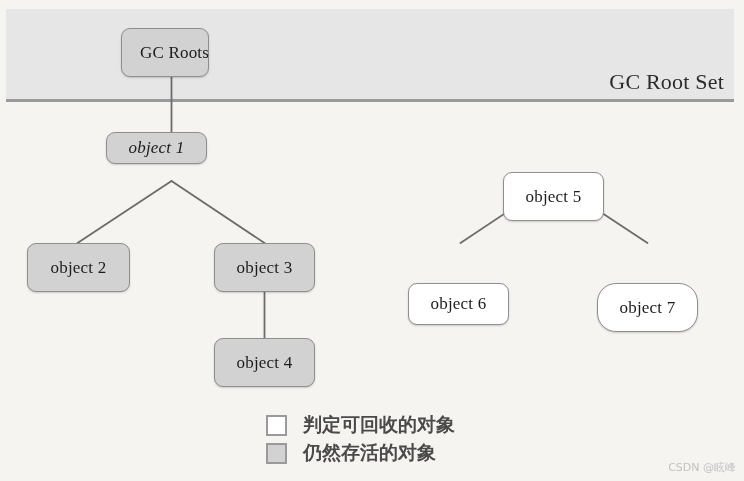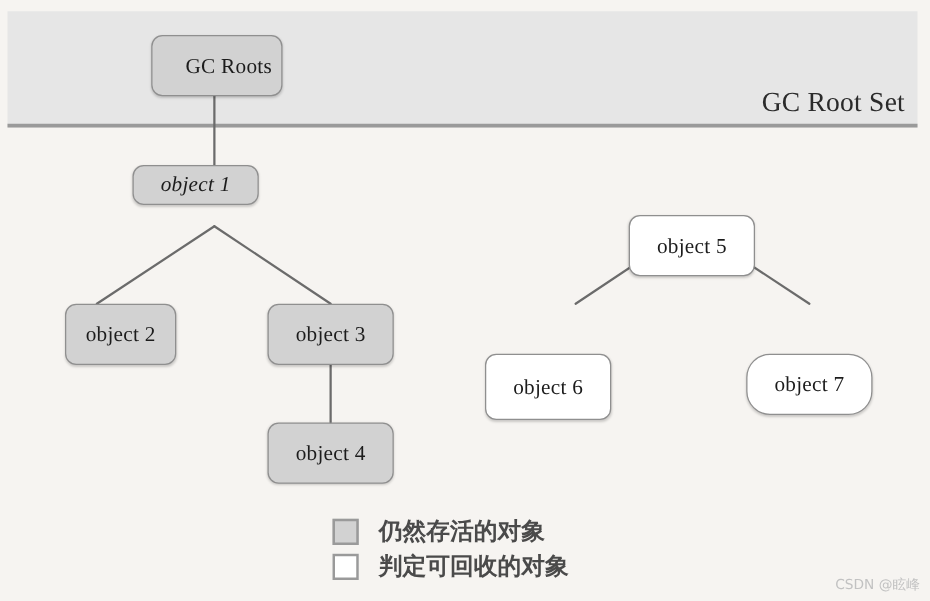--- a/index.html
+++ b/index.html
@@ -55,27 +55,27 @@
     justify-content: center;
     font-size: 17px;
     color: #1c1c1c;
     letter-spacing: 0.2px;
     white-space: nowrap;
     box-shadow: 0 1px 2px rgba(0,0,0,0.18);
   }
   .node.alive  { background: #d2d2d2; }
   .node.dead   { background: #ffffff; margin-top: 40px; }
 
-  #node-gcroots  { left:121px; top:28px;  width:105px; height:49px;padding-left:19px; }
+  #node-gcroots  { left:121px; top:28px;  width:88px; height:49px;padding-left:19px; }
   #node-object1  { left:106px; top:132px; width:101px; height:32px;font-style:italic; }
-  #node-object2  { left:27px;  top:243px; width:89px; height:49px;margin-left:25px; }
+  #node-object2  { left:27px;  top:243px; width:103px; height:49px; }
   #node-object3  { left:214px; top:243px; width:101px; height:49px; }
   #node-object4  { left:214px; top:338px; width:101px; height:49px; }
   #node-object5  { left:503px; top:132px; width:101px; height:49px; }
-  #node-object6  { left:388px; top:243px; width:101px; height:53px; }
+  #node-object6  { left:408px; top:243px; width:101px; height:42px; }
   #node-object7  { left:597px; top:243px; width:101px; height:49px;border-radius:19px; }
 
   
   #legend {
     position: absolute;
     left: 266px;
     top: 411px;
   }
   .legend-row {
     display: flex;
@@ -147,24 +147,24 @@
   <div class="node alive" id="node-object4">object 4</div>
 
   <div class="node dead" id="node-object5">object 5</div>
 
   <div class="node dead" id="node-object6">object 6</div>
 
   <div class="node dead" id="node-object7">object 7</div>
 
   <div id="legend">
     <div class="legend-row">
+      <span class="legend-swatch dead"></span>
+      <span class="legend-label">判定可回收的对象</span>
+    </div>
+    <div class="legend-row">
       <span class="legend-swatch alive"></span>
       <span class="legend-label">仍然存活的对象</span>
-    </div>
-    <div class="legend-row">
-      <span class="legend-swatch dead"></span>
-      <span class="legend-label">判定可回收的对象</span>
     </div>
   </div>
 
   <div id="watermark">CSDN @眩峰</div>
 
 </div>
 
 </body></html>

